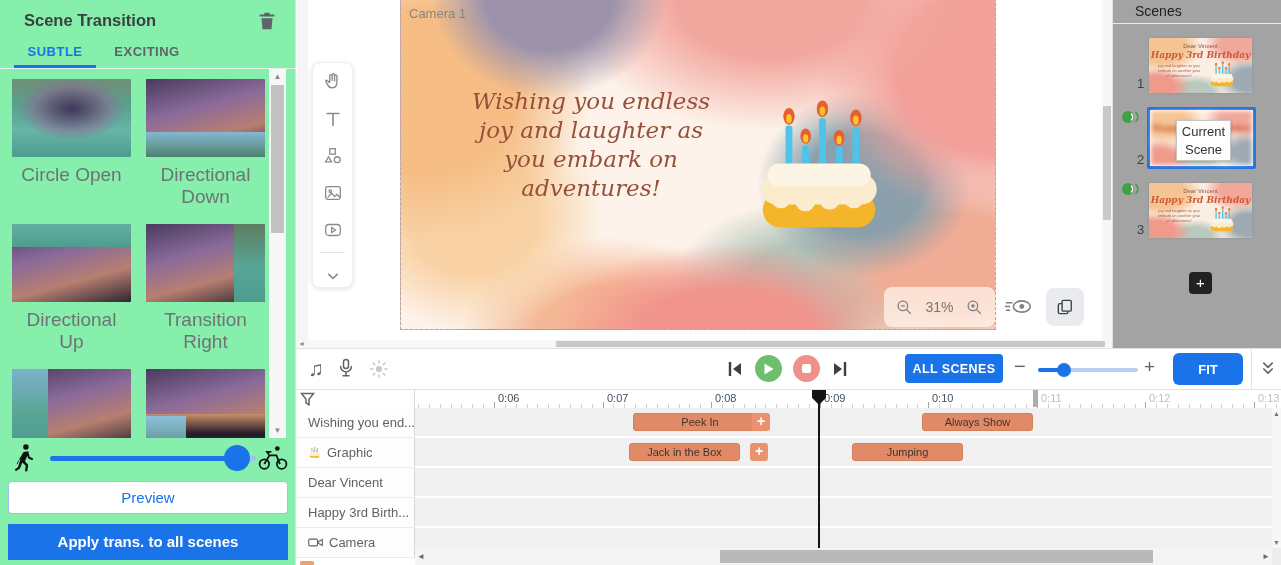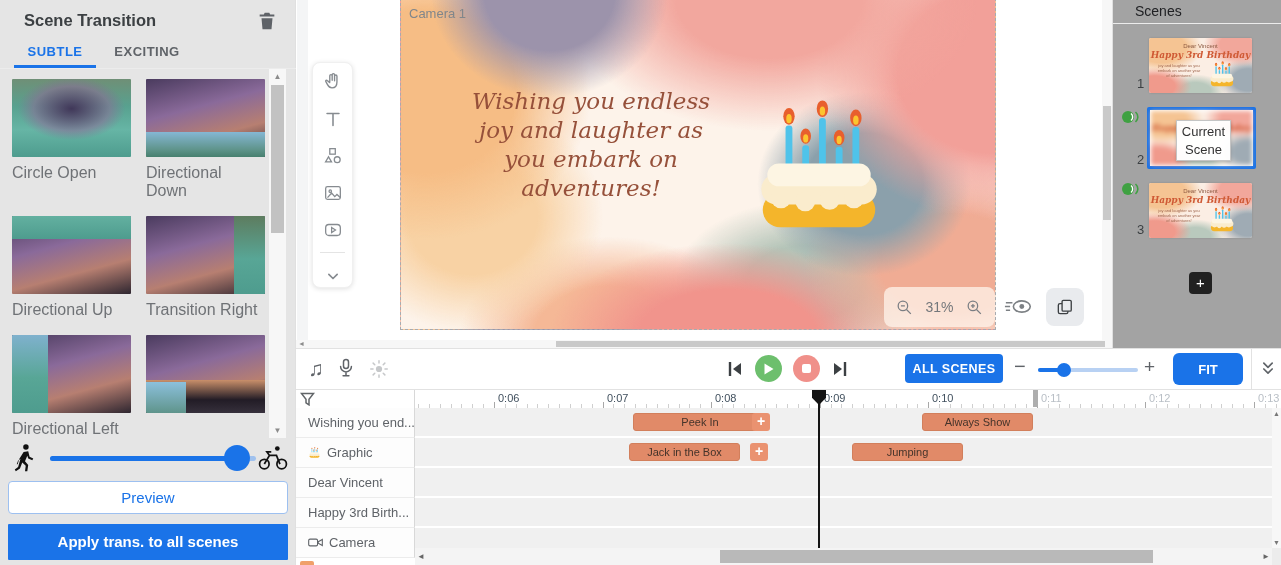--- a/index.html
+++ b/index.html
@@ -1,21 +1,21 @@
 <!DOCTYPE html>
 <html><head>
 <meta charset="utf-8">
 <style>
   * { margin:0; padding:0; box-sizing:border-box; }
   html,body { width:1281px; height:565px; overflow:hidden; background:#fff;
     font-family:"Liberation Sans", sans-serif; }
   #app { position:absolute; top:0; left:0; width:1281px; height:565px; background:#fff; }
 
   
-  .left-panel { position:absolute; top:0; left:0; width:296px; height:565px; background:#e5e5e5; border-right:1px solid #e0e0e0; }
+  .left-panel { position:absolute; top:0; left:0; width:296px; height:565px; background:#86efac; border-right:1px solid #e0e0e0; }
   .lp-title { position:absolute; top:11px; left:24px; font-size:16.5px; font-weight:bold; color:#3c4043; }
   .trash-btn { position:absolute; top:10px; left:256px; width:24px; height:24px; cursor:pointer; }
   .lp-tabs { position:absolute; top:40px; left:0; width:296px; height:29px; border-bottom:1px solid #ececec; }
   .lp-tab { position:absolute; top:0; height:28px; line-height:24px; font-size:13px; font-weight:bold; letter-spacing:.5px; color:#5f6368; text-align:center; cursor:pointer; }
   .lp-tab.active { color:#1a73e8; border-bottom:3px solid #1a73e8; }
   .tab-subtle { left:14px; width:82px; }
   .tab-exciting { left:108px; width:78px; }
 
   .tr-scroll { position:absolute; top:69px; left:0; width:269px; height:369px; overflow:hidden; padding:10px 0 0 12px; }
   .tr-grid { display:flex; flex-wrap:wrap; width:260px; }
@@ -24,21 +24,21 @@
   .thumb { width:119px; height:78px; position:relative; overflow:hidden; border-radius:1px; background:linear-gradient(165deg,#4a3b5e 0%,#8a6a9a 38%,#b77f71 68%,#2e2630 100%); }
   .thumb::after, .thumb::before { content:""; position:absolute; }
   .t-circle-open { background:linear-gradient(180deg,#6f8f76 0%,#58a18f 35%,#66b5a5 65%,#4e9c8e 100%); }
   .t-circle-open::after { inset:0; background:radial-gradient(ellipse 58% 52% at 50% 38%, rgba(62,46,84,.92), rgba(140,105,150,.55) 55%, transparent 78%); }
   .t-dir-down::after { left:0; right:0; bottom:0; height:32%; background:linear-gradient(180deg,#85b7d4 0%,#5f948b 70%,#47806f 100%); }
   .t-dir-up::after { left:0; right:0; top:0; height:30%; background:linear-gradient(180deg,#63b0a0 0%,#4e9c8e 100%); }
   .t-dir-right::after { top:0; bottom:0; right:0; width:26%; background:linear-gradient(180deg,#5d7c5f 0%,#58a696 55%,#4e9c8e 100%); }
   .t-dir-left::after { top:0; bottom:0; left:0; width:30%; background:linear-gradient(180deg,#7fb1cd 0%,#58a696 55%,#4e9c8e 100%); }
   .t-dir-left-down::before { left:0; right:0; bottom:0; height:42%; background:linear-gradient(180deg,#c98f6a 0%,#221c26 60%,#36303c 100%); }
   .t-dir-left-down::after { left:0; bottom:0; width:34%; height:40%; background:linear-gradient(180deg,#8cc0dc 0%,#5f948b 100%); }
-  .tr-label { margin-top:7px; text-align:left; font-size:16px; color:#6f7276; }
+  .tr-label { margin-top:7px; text-align:center; font-size:19px; color:#6f7276; }
 
   .lp-scrollbar { position:absolute; top:69px; left:269px; width:17px; height:369px; background:#f7f7f7; }
   .sb-arrow { position:absolute; left:0; width:17px; height:15px; font-size:8px; color:#8b8b8b; text-align:center; line-height:15px; cursor:pointer; }
   .lp-sb-thumb { position:absolute; left:2px; top:16px; width:13px; height:148px; background:#c2c2c2; cursor:pointer; }
 
   .speed-row { position:absolute; top:440px; left:0; width:296px; height:38px; }
   .walk-icon { position:absolute; left:14px; top:3px; }
   .bike-icon { position:absolute; left:258px; top:5px; }
   .speed-track { position:absolute; left:50px; top:16px; width:206px; height:5px; border-radius:3px; background:#9fc1ee; }
   .speed-fill { position:absolute; left:0; top:0; height:5px; border-radius:3px; background:#1a73e8; }

